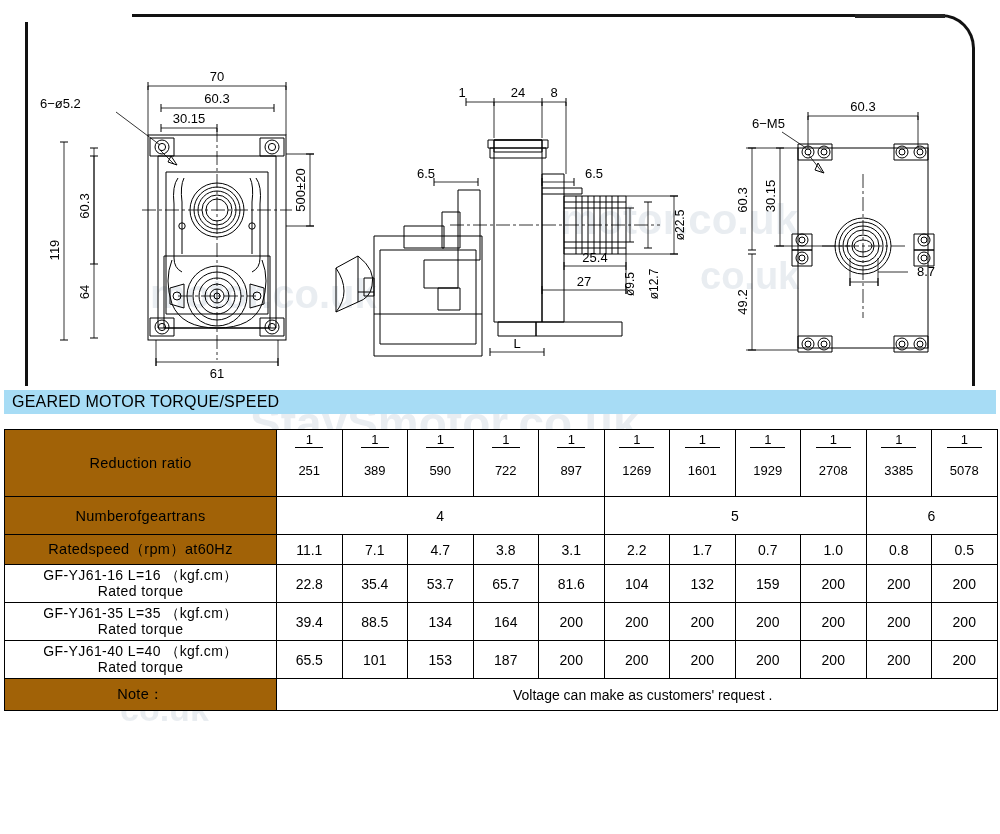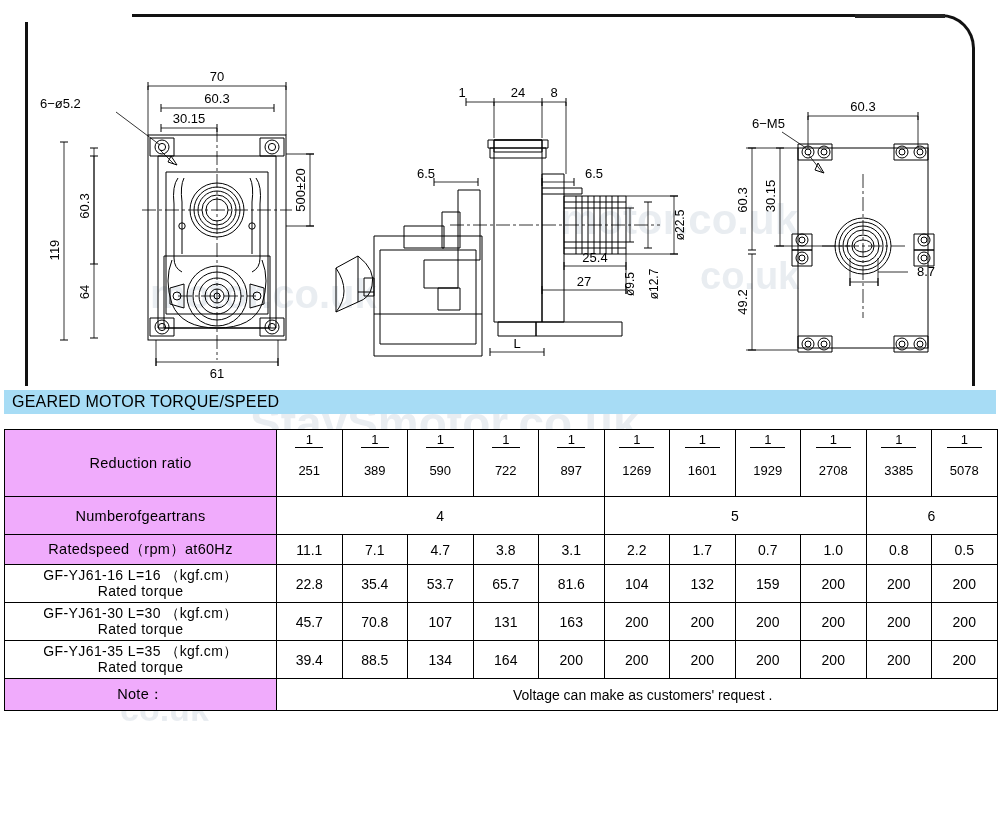--- a/index.html
+++ b/index.html
@@ -58,21 +58,21 @@
     border-collapse:collapse;table-layout:fixed;
     font-family:"Liberation Sans", sans-serif;
   }
   #spec-table td{
     border:1px solid #000;
     text-align:center;vertical-align:middle;
     font-size:14px;background:#fff;
     padding:0;
   }
   #spec-table td.hdr{
-    background:#f0abfc;
+    background:#a16207;
     font-size:14.5px;
     letter-spacing:0.3px;
   }
   td.rowlabel{
     background:#a7dcf5;
     font-size:15px;
     line-height:1.12;
     padding:3px 4px;
   }
   td.rowlabel .l1{display:block;letter-spacing:0.4px;}
@@ -454,50 +454,50 @@
         <td>81.6</td>
         <td>104</td>
         <td>132</td>
         <td>159</td>
         <td>200</td>
         <td>200</td>
         <td>200</td>
       </tr>
       <tr class="rowh-data">
         <td class="rowlabel">
-          <span class="l1">GF-YJ61-30 L=30 （kgf.cm）</span>
-          <span class="l2">Rated torque</span>
-        </td>
-        <td>45.7</td>
-        <td>70.8</td>
-        <td>107</td>
-        <td>131</td>
-        <td>163</td>
-        <td>200</td>
-        <td>200</td>
-        <td>200</td>
-        <td>200</td>
-        <td>200</td>
-        <td>200</td>
-      </tr>
-      <tr class="rowh-data">
-        <td class="rowlabel">
           <span class="l1">GF-YJ61-35 L=35 （kgf.cm）</span>
           <span class="l2">Rated torque</span>
         </td>
         <td>39.4</td>
         <td>88.5</td>
         <td>134</td>
         <td>164</td>
         <td>200</td>
         <td>200</td>
         <td>200</td>
         <td>200</td>
         <td>200</td>
         <td>200</td>
         <td>200</td>
       </tr>
+      <tr class="rowh-data">
+        <td class="rowlabel">
+          <span class="l1">GF-YJ61-40 L=40 （kgf.cm）</span>
+          <span class="l2">Rated torque</span>
+        </td>
+        <td>65.5</td>
+        <td>101</td>
+        <td>153</td>
+        <td>187</td>
+        <td>200</td>
+        <td>200</td>
+        <td>200</td>
+        <td>200</td>
+        <td>200</td>
+        <td>200</td>
+        <td>200</td>
+      </tr>
       <tr class="rowh-note">
         <td class="hdr">Note：</td>
         <td colspan="11" class="note-cell">Voltage can make as customers' request .</td>
       </tr>
     </tbody>
 </table>
 
 </body></html>

